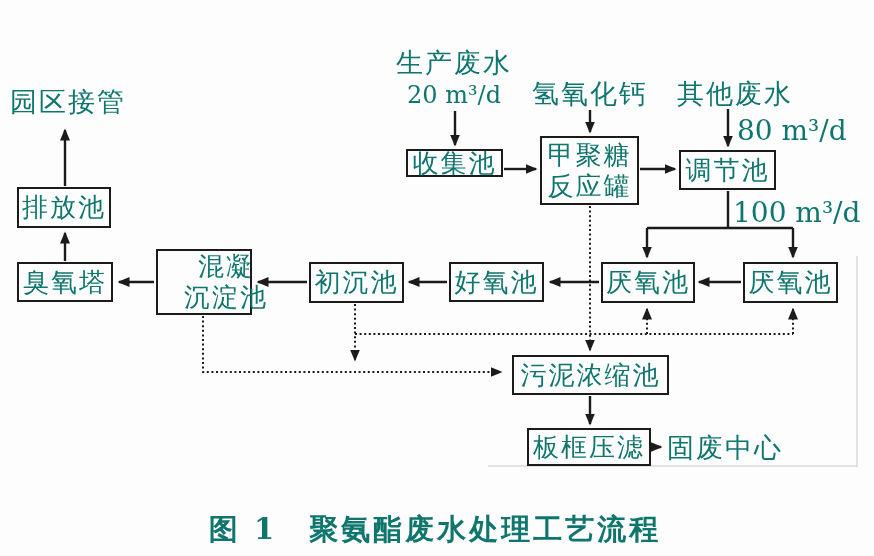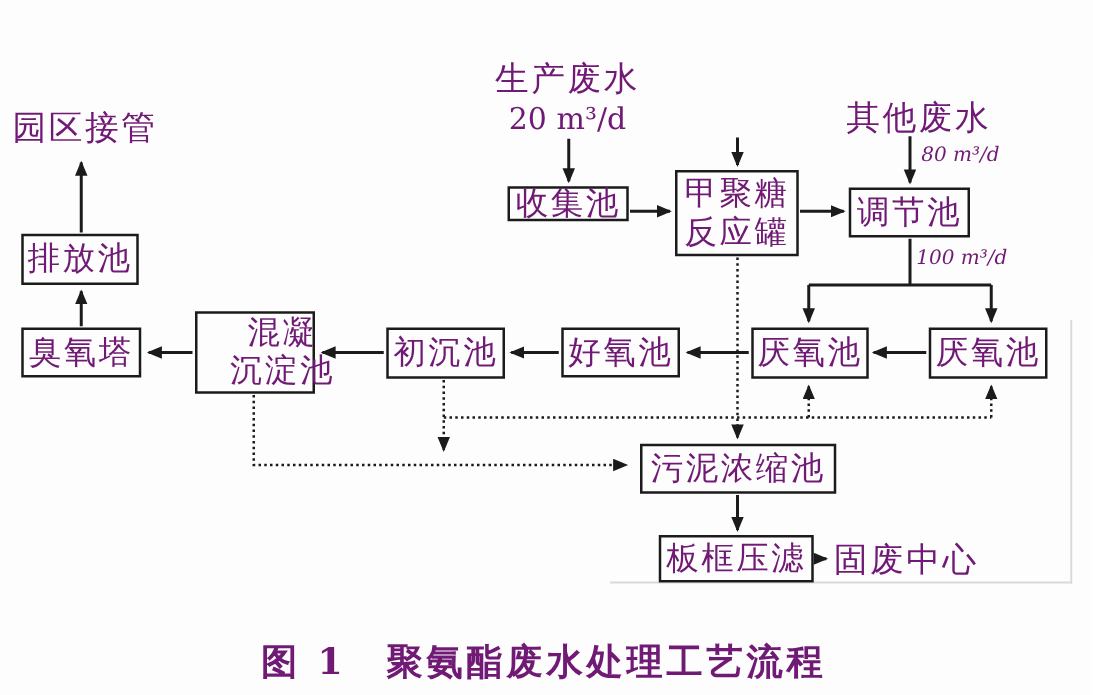--- a/index.html
+++ b/index.html
@@ -1,31 +1,31 @@
 <!DOCTYPE html>
 <html><head>
 <meta charset="utf-8">
 <style>
   html,body{margin:0;padding:0;background:#ffffff;}
   .canvas{
     position:relative;width:874px;height:556px;background:#fdfdfd;overflow:hidden;
-    font-family:"DejaVu Serif","Liberation Serif",serif;color:#701a75;
+    font-family:"DejaVu Serif","Liberation Serif",serif;color:#0f766e;
   }
   .node{
     position:absolute;border:2.5px solid #1b1b1b;background:#fdfdfd;
     display:flex;flex-direction:column;align-items:center;justify-content:center;
     text-align:center;font-size:26px;line-height:1.18;letter-spacing:2px;
     box-sizing:border-box;white-space:nowrap;
   }
   .node span{display:block;}
   .freetext{
     position:absolute;font-size:27px;letter-spacing:2px;white-space:nowrap;
     text-align:center;
   }
-  .flowqty{position:absolute;font-size:16px;letter-spacing:0;white-space:nowrap;font-style:italic;}
+  .flowqty{position:absolute;font-size:28px;letter-spacing:0;white-space:nowrap;}
   .srcblock{position:absolute;text-align:center;white-space:nowrap;}
   .srcblock .l1{font-size:27px;letter-spacing:2px;}
   .srcblock .l2{font-size:24px;letter-spacing:0;}
   .caption{
     position:absolute;left:120px;top:510px;width:630px;text-align:center;
     font-size:29px;font-weight:bold;letter-spacing:3px;white-space:nowrap;
   }
   svg.wires{position:absolute;left:0;top:0;pointer-events:none;}
 </style>
 </head>
@@ -73,20 +73,21 @@
       <line x1="647" y1="334" x2="647" y2="309" marker-end="url(#ah)"></line>
       <line x1="793" y1="334" x2="793" y2="309" marker-end="url(#ah)"></line>
     </g>
   </svg>
 
   <div class="srcblock" style="left:392px;top:45px;width:124px;">
     <div class="l1">生产废水</div>
     <div class="l2">20 m³/d</div>
   </div>
 
+  <div class="freetext" style="left:527px;top:76px;width:126px;">氢氧化钙</div>
 
   <div class="freetext" style="left:669px;top:76px;width:132px;">其他废水</div>
 
   <div class="flowqty" style="left:737px;top:114px;">80 m³/d</div>
 
   <div class="flowqty" style="left:733px;top:196px;">100 m³/d</div>
 
   <div class="freetext" style="left:4px;top:84px;width:128px;">园区接管</div>
 
   <div class="freetext" style="left:667px;top:430px;width:130px;text-align:left;">固废中心</div>

